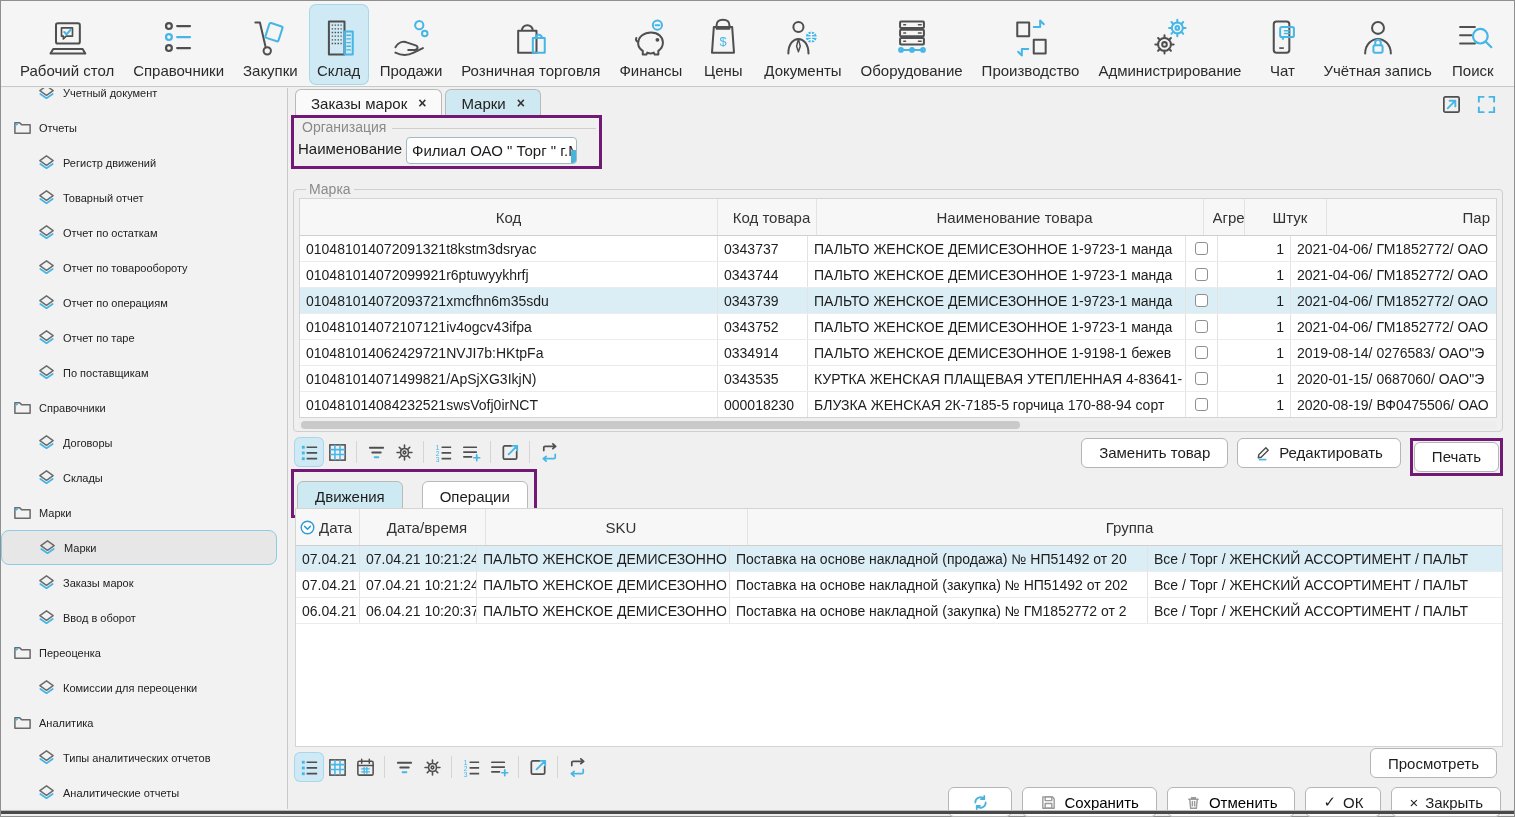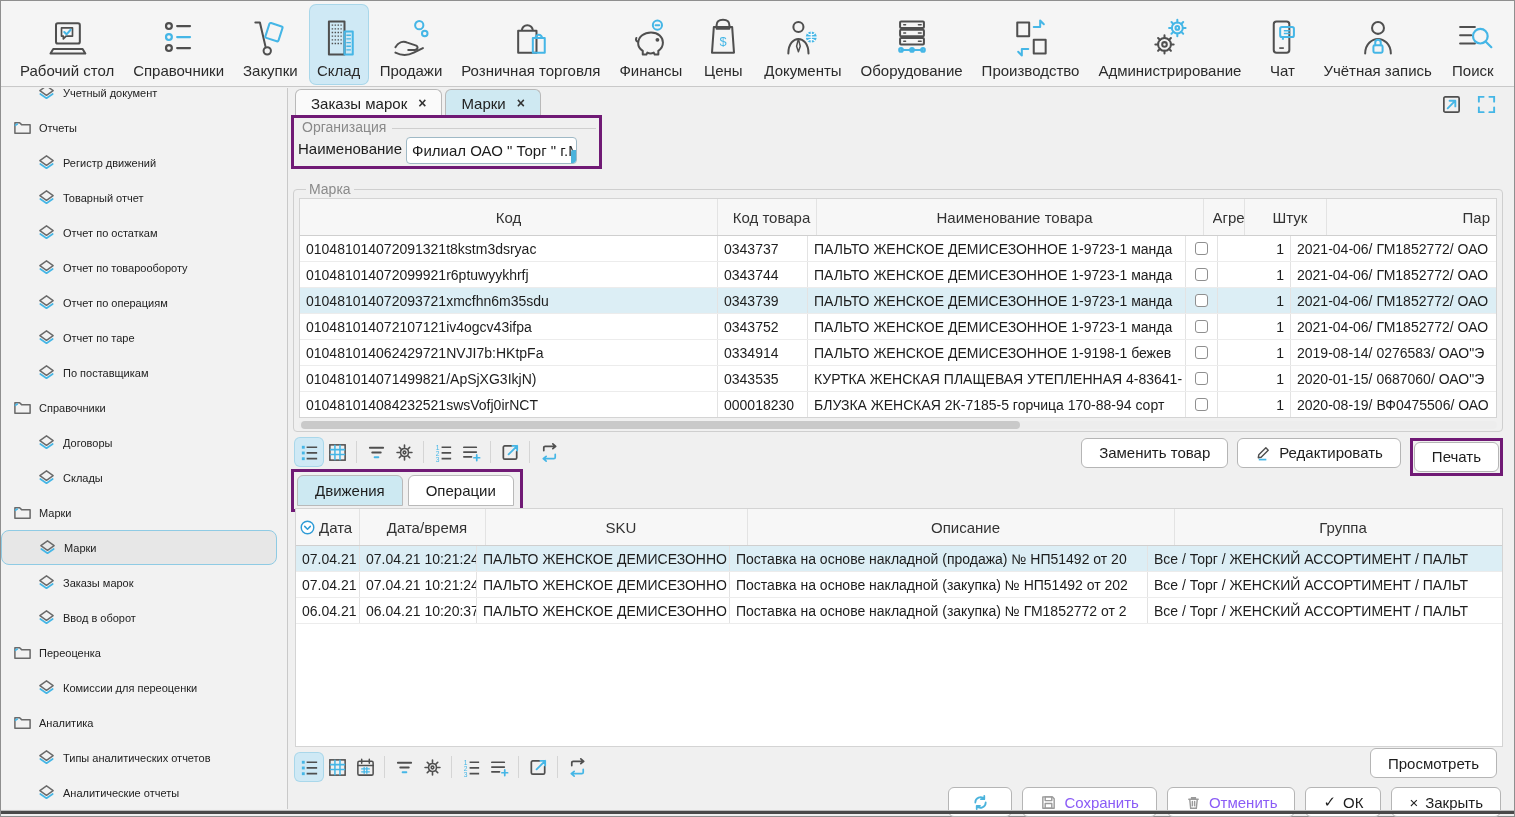--- a/index.html
+++ b/index.html
@@ -80,25 +80,25 @@
 
   
   #midbar { position:absolute; top:347px; left:6px; right:10px; height:34px; display:flex; align-items:center; }
   .ibtn { width:28px; height:28px; display:flex; align-items:center; justify-content:center; border-radius:5px; }
   .ibtn svg { width:21px; height:21px; }
   .ibtn.selected { background:#cfe9f5; box-shadow:0 0 0 1px #a9d7ea; }
   .vsep { width:1px; height:22px; background:#d5d5d5; margin:0 5px; }
   #mid-buttons { margin-left:auto; display:flex; gap:9px; align-items:flex-start;margin-top:9px; }
   .btn { height:30px; padding:0 17px; background:#fff; border:1px solid #b5b5b5; border-radius:6px;
          font-size:15px; color:#1d1d1d; display:flex; align-items:center; gap:7px; white-space:nowrap; }
-  .btn.disabled { color:#8b5cf6; }
+  .btn.disabled { color:#000000; }
   .print-wrap { padding:1px; }
 
   
-  #subtabs { position:absolute; top:381px; left:2px; display:inline-flex; gap:5px; padding:3px 6px 3px 3px; }
+  #subtabs { position:absolute; top:381px; left:2px; display:inline-flex; gap:19px; padding:9px 6px 3px 3px; }
   .stab { height:31px; padding:0 17px; border:1px solid #b9b9b9; border-radius:6px 6px 0 0; background:#fff;
           font-size:15px; color:#1d1d1d; display:flex; align-items:center; }
   .stab.selected { background:#cde9f2; }
 
   
   #tbl2 { left:6px; right:10px; top:420px; height:239px; }
   .m1{width:64px;flex:none;gap:4px;} .m2{width:117px;flex:none;} .m3{width:253px;flex:none;}
   .m4{width:418px;flex:none;} .m5{flex:1;min-width:0;}
   .thead .m1 { justify-content:flex-start; padding-left:4px; }
 
@@ -657,21 +657,20 @@
       <div class="trow thead">
         <div class="tc m1">
           <svg width="15" height="15" viewBox="0 0 16 16" fill="#fff">
             <circle cx="8" cy="8" r="6.7" stroke="#2e9bd6" stroke-width="1.5"></circle>
             <path d="M5 6.8 L8 9.8 L11 6.8" fill="none" stroke="#2e9bd6" stroke-width="1.6" stroke-linecap="round" stroke-linejoin="round"></path>
           </svg>
           <span>Дата</span>
         </div>
         <div class="tc m2">Дата/время</div>
         <div class="tc m3">SKU</div>
-        <div class="tc m4">Описание</div>
         <div class="tc m5">Группа</div>
       </div>
       <div>
 
       <div class="trow selected">
             <div class="tc m1">07.04.21</div>
             <div class="tc m2">07.04.21 10:21:24</div>
             <div class="tc m3">ПАЛЬТО ЖЕНСКОЕ ДЕМИСЕЗОННО</div>
             <div class="tc m4">Поставка на основе накладной (продажа) № НП51492 от 20</div>
             <div class="tc m5">Все /  Торг  / ЖЕНСКИЙ  АССОРТИМЕНТ / ПАЛЬТ</div>

